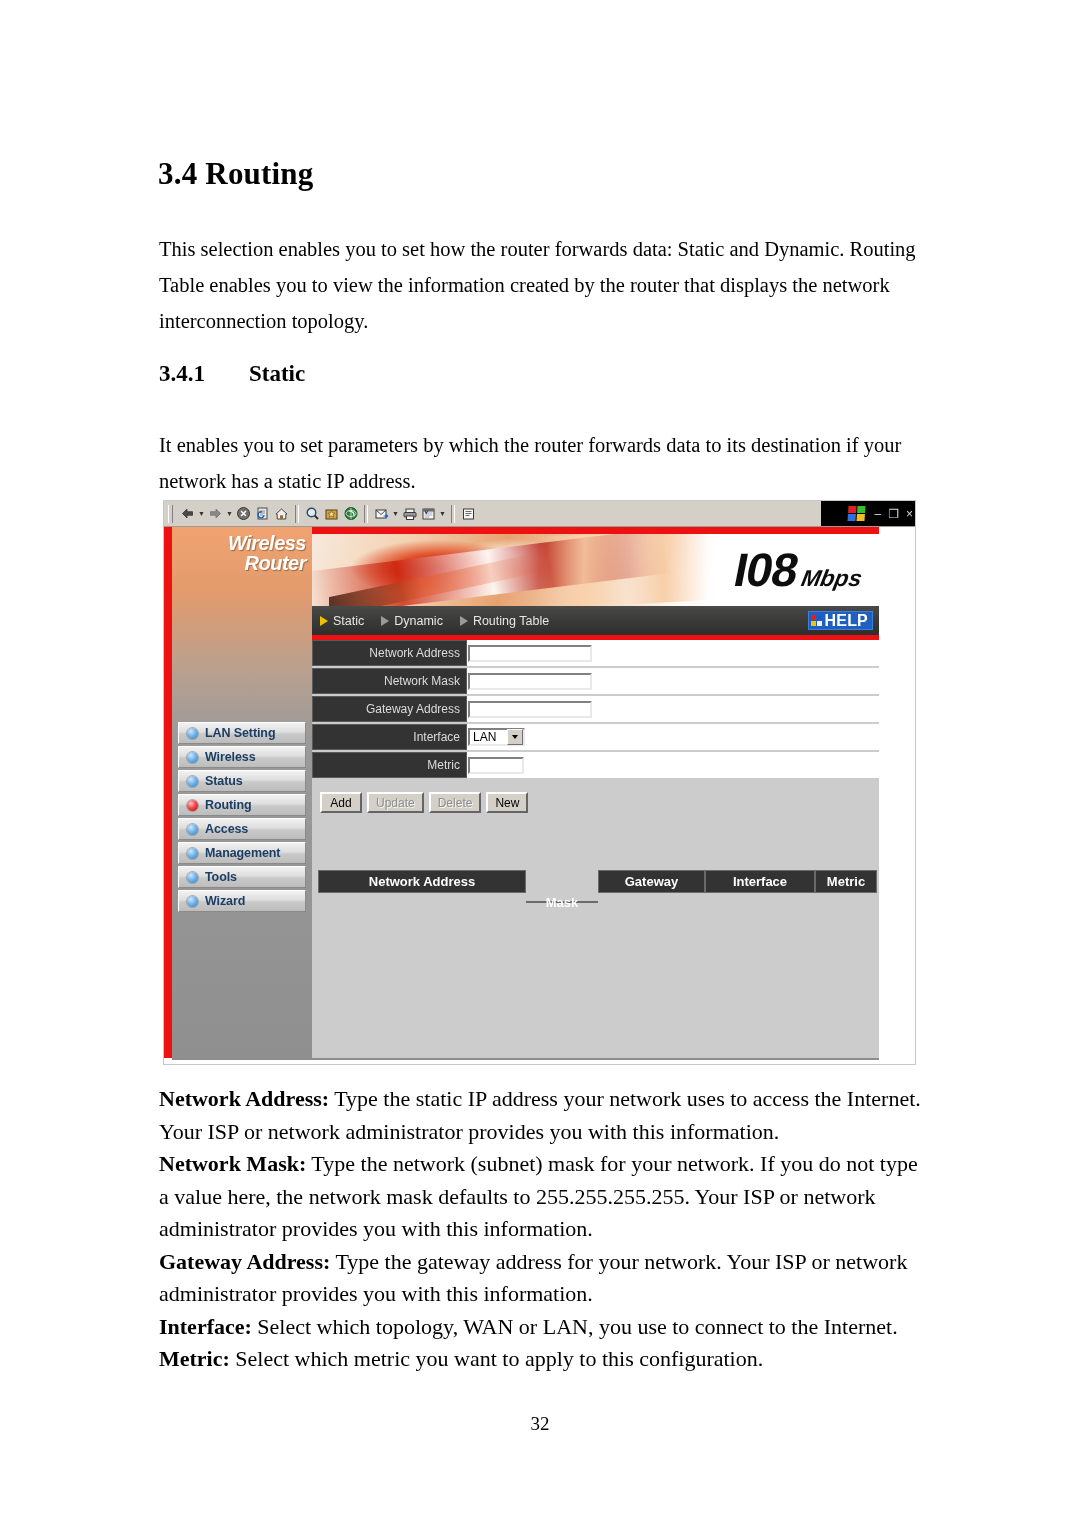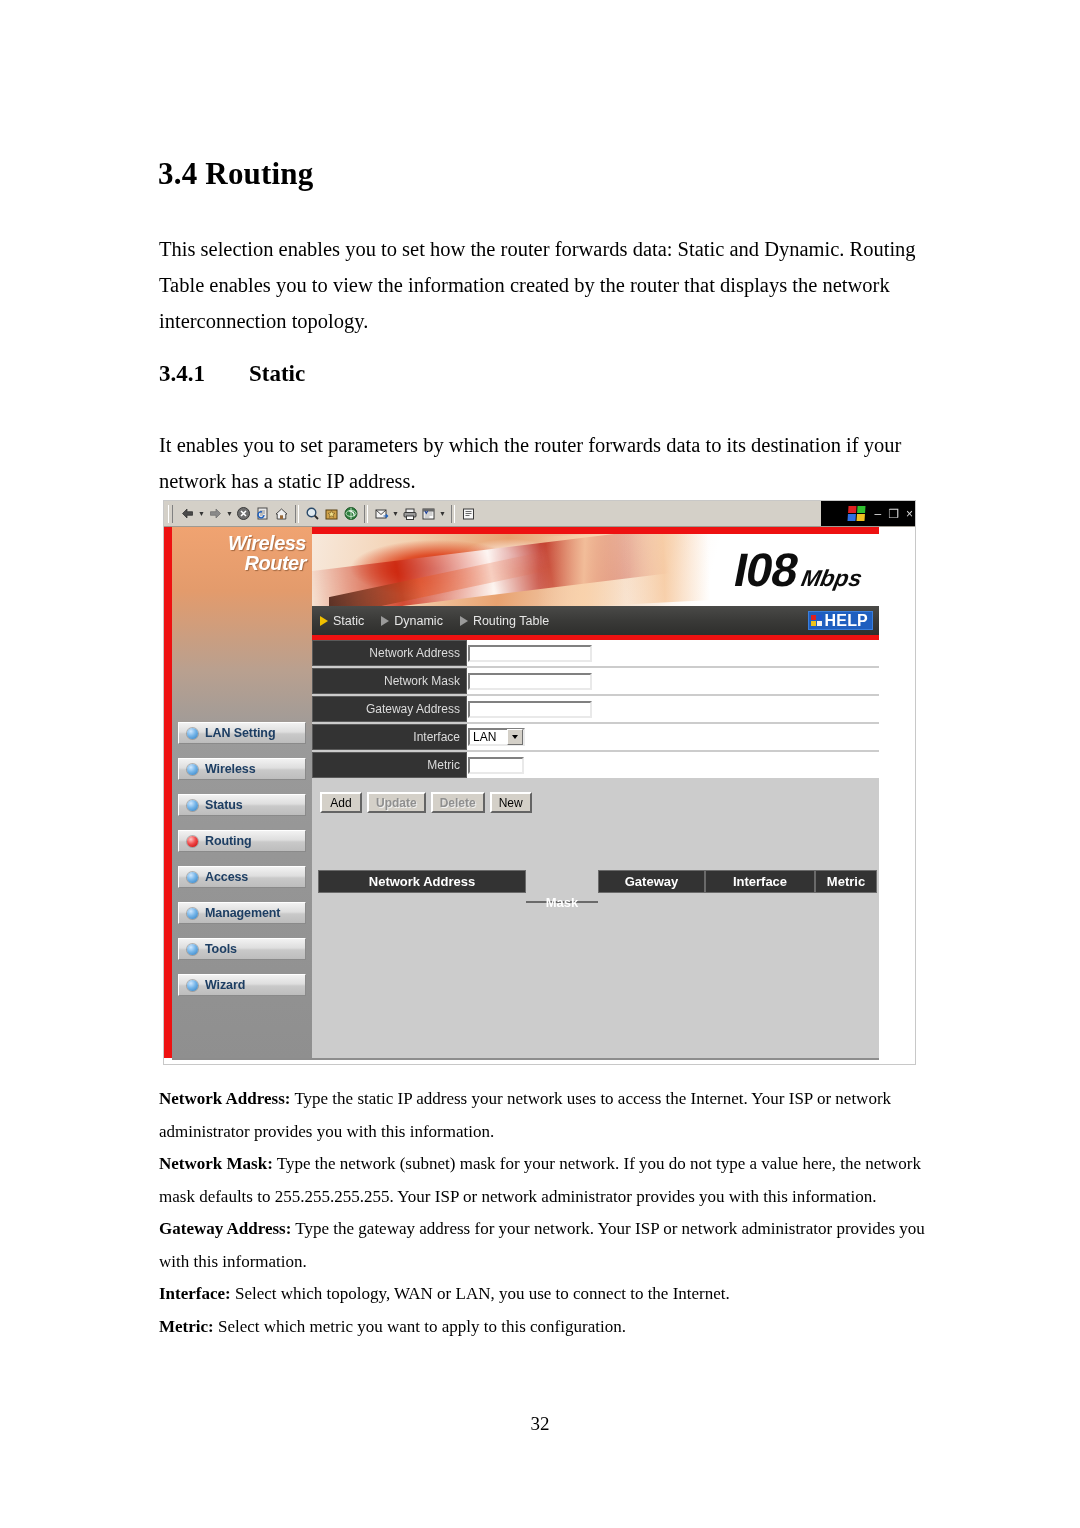--- a/index.html
+++ b/index.html
@@ -52,21 +52,21 @@
     font-weight: bold;
   }
   .h2 .num { display: inline-block; width: 90px; }
 
   .para.p2 { top: 427px; }
 
   .desc {
     position: absolute;
     left: 159px;
     width: 770px;
-    font-size: 17px;
+    font-size: 22px;
     line-height: 32.5px;
   }
   .desc.d1 { top: 1083px; }
   .desc b { font-weight: bold; }
 
   .pagenum {
     position: absolute;
     left: 0;
     top: 1413px;
     width: 1080px;
@@ -189,21 +189,21 @@
   .brand .l2 { display: block; }
 
   .menu {
     position: absolute;
     left: 6px;
     top: 195px;
     width: 128px;
   }
   .menu-item {
     height: 22px;
-    margin-bottom: 14px;
+    margin-bottom: 2px;
     background: linear-gradient(180deg,#f2f2f2 0%,#dedede 45%,#c9c9c9 55%,#bdbdbd 100%);
     border-top: 1px solid #ffffff;
     border-left: 1px solid #ffffff;
     border-bottom: 1px solid #8a8a8a;
     border-right: 1px solid #8a8a8a;
     display: flex;
     align-items: center;
     padding-left: 8px;
     box-sizing: border-box;
   }
@@ -444,21 +444,21 @@
     border-color: #ffffff #646464 #646464 #ffffff;
     font-family: "Liberation Sans", sans-serif;
     font-size: 12px;
     color: #000000;
     display: flex;
     align-items: center;
     justify-content: center;
     padding: 0 7px;
     box-sizing: border-box;
   }
-  .btn.disabled { color: #8f8f8f; text-shadow: 1px 1px 0 #f2f2f2; font-weight: bold; }
+  .btn.disabled { color: #8f8f8f; text-shadow: 1px 1px 0 #f2f2f2; }
 
   .thead {
     position: absolute;
     left: 6px;
     right: 2px;
     top: 343px;
     display: flex;
     height: 23px;
   }
   .th {

